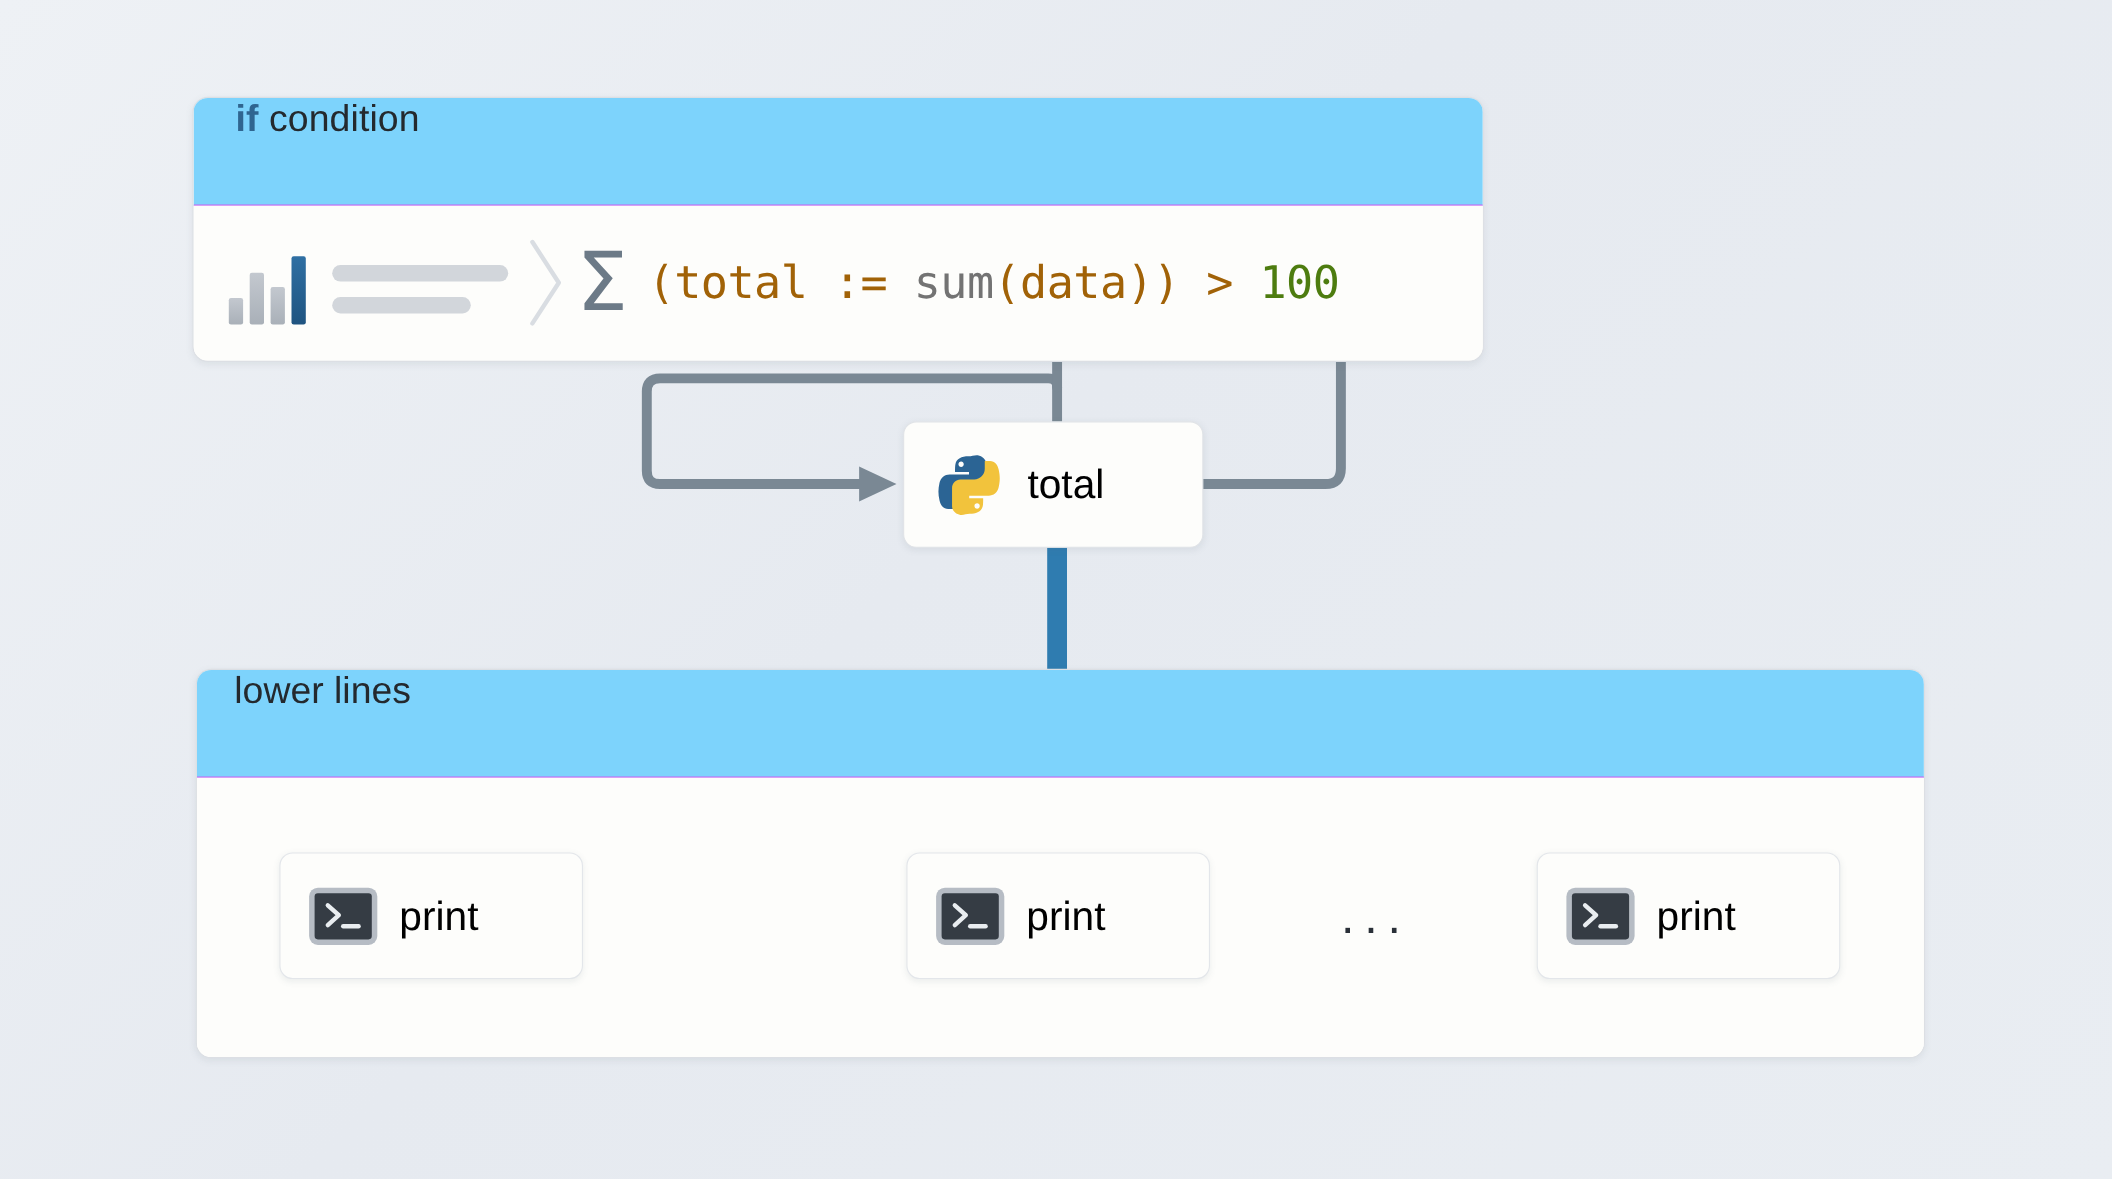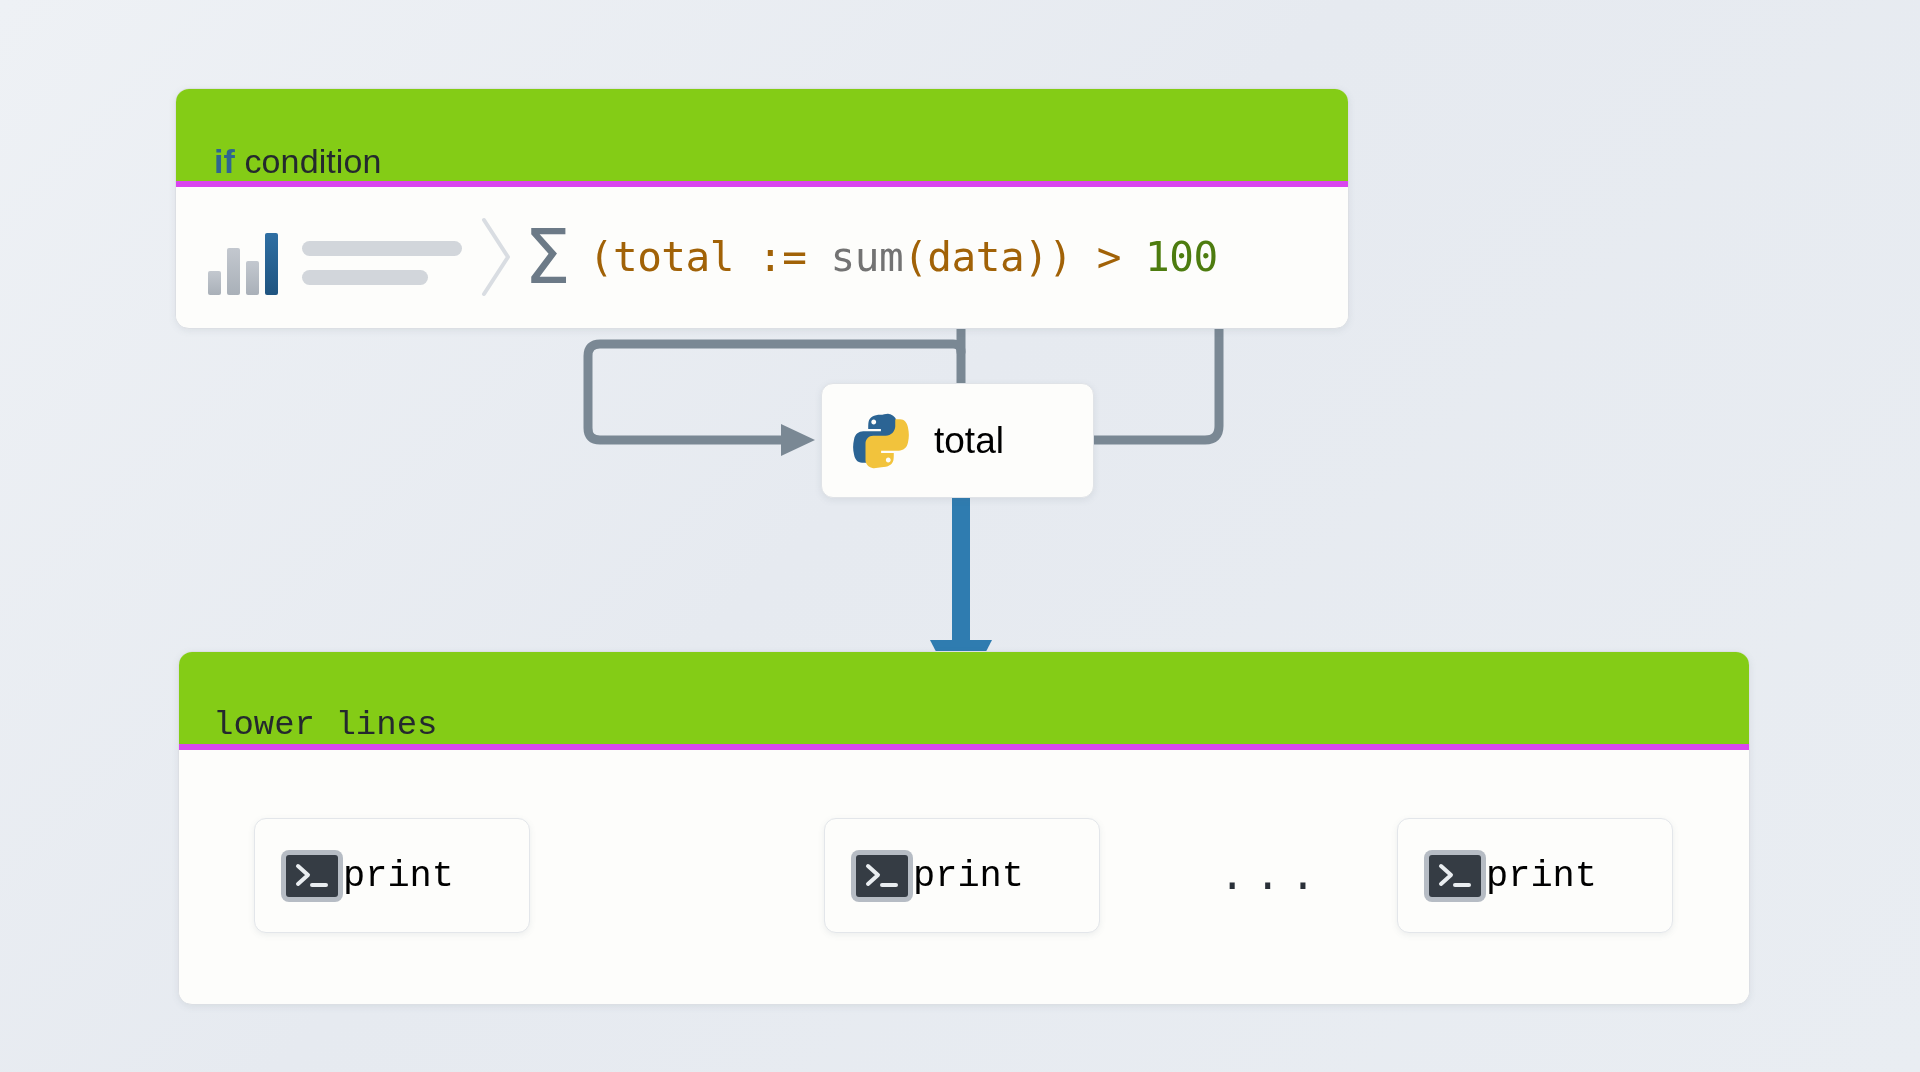--- a/index.html
+++ b/index.html
@@ -23,25 +23,25 @@
   
   .card {
     position: absolute;
     border-radius: 14px;
     border: 1px solid #dcdfe4;
     background: #fdfdfb;
     box-shadow: 0 2px 7px rgba(90,103,122,0.10);
     overflow: hidden;
   }
   .card-header {
-    background: #84cc16;
-    border-bottom: 6px solid #d946ef;
-    box-sizing: border-box;
-    display: flex;
-    align-items: flex-end;
+    background: #7dd3fc;
+    border-bottom: 1px solid #d946ef;
+    box-sizing: border-box;
+    display: flex;
+    align-items: flex-start;
   }
   .card-body {
     position: relative;
     box-sizing: border-box;
     background: #fdfdfb;
   }
 
   
   #if-card {
     left: 175px;
@@ -165,24 +165,23 @@
     top: 536px;
     font-size: 35px;
     color: #2b3views;
     color: #2b3038;
     white-space: nowrap;
   }
 
   
   #lower-card {
     left: 178px;
-    top: 651px;
+    top: 608px;
     width: 1570px;
     height: 352px;
-    font-family: Liberation Mono, monospace;
   }
   #lower-card .card-header {
     height: 98px;
     padding-left: 34px;
   }
   #lower-card .card-body {
     height: 253px;
   }
   .hdr-title-plain {
     font-size: 34px;
@@ -193,20 +192,21 @@
     position: absolute;
     top: 68px;
     width: 276px;
     height: 115px;
     background: #fdfdfb;
     border: 1px solid #e3e6ea;
     border-radius: 12px;
     box-shadow: 0 2px 6px rgba(90,103,122,0.10);
     display: flex;
     align-items: center;
+    gap: 20px;
     padding-left: 26px;
     box-sizing: border-box;
   }
   #print-1 { left: 75px; }
   #print-2 { left: 645px; }
   #print-3 { left: 1218px; }
 
   .ellipsis {
     position: absolute;
     left: 1040px;

